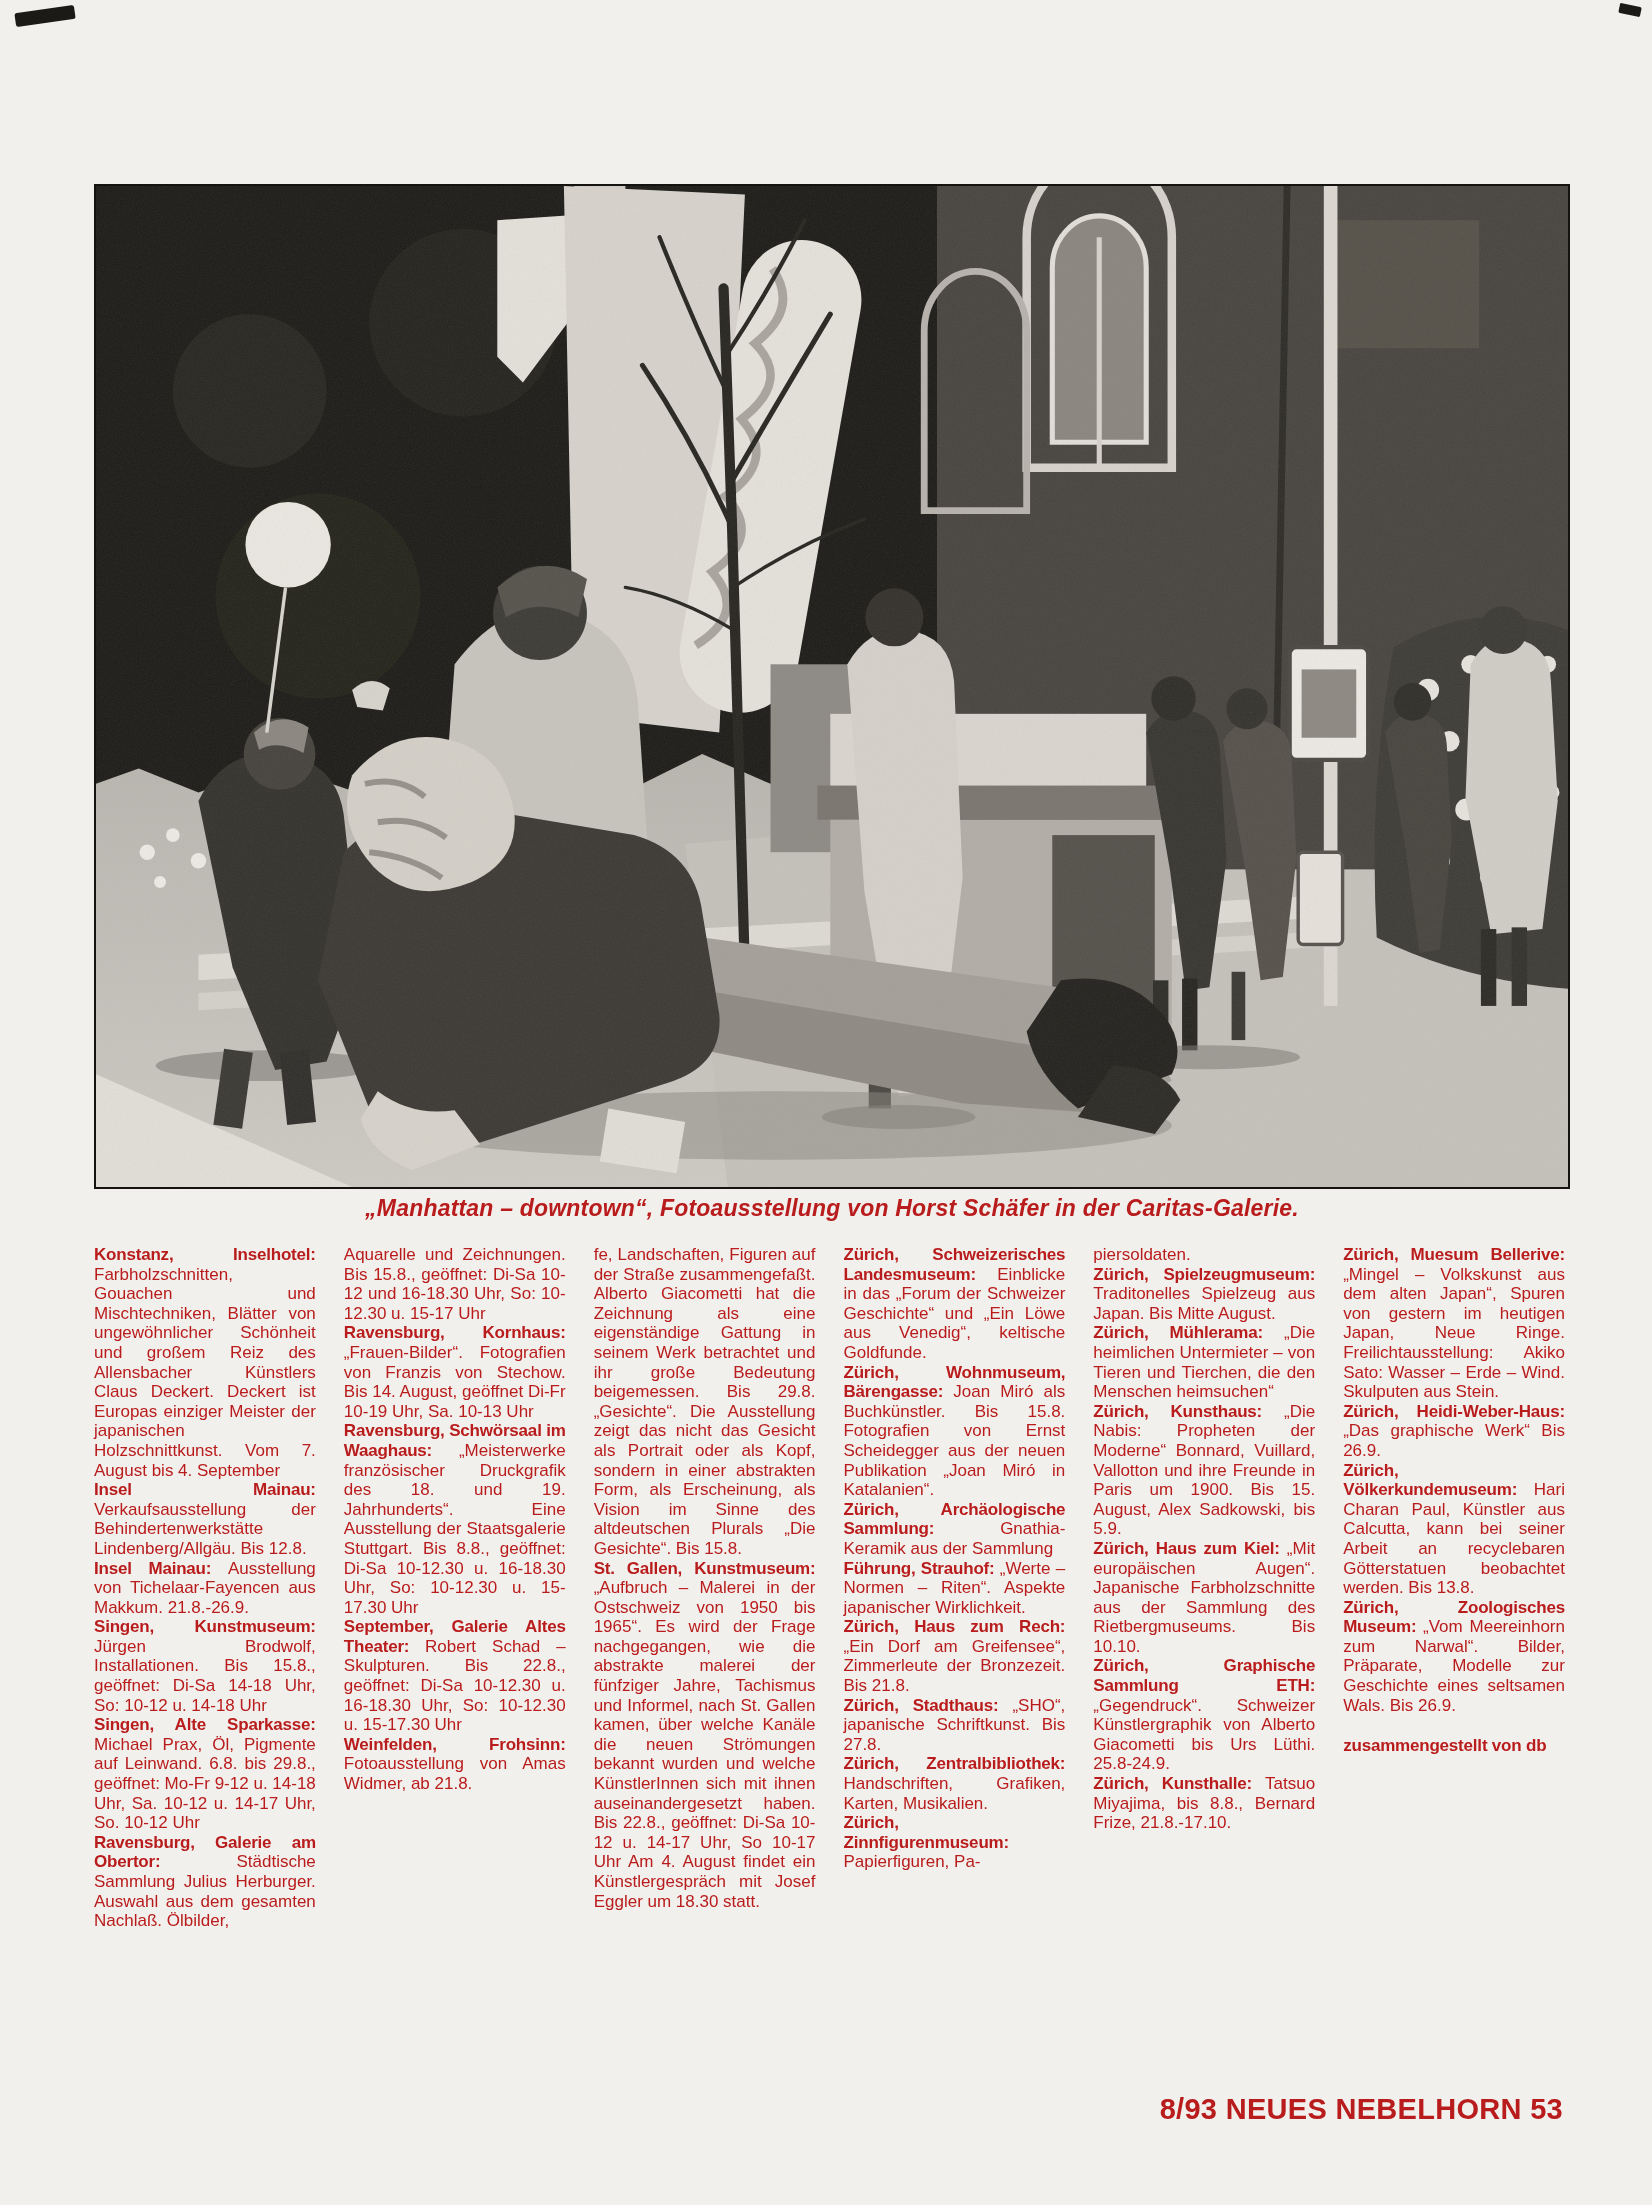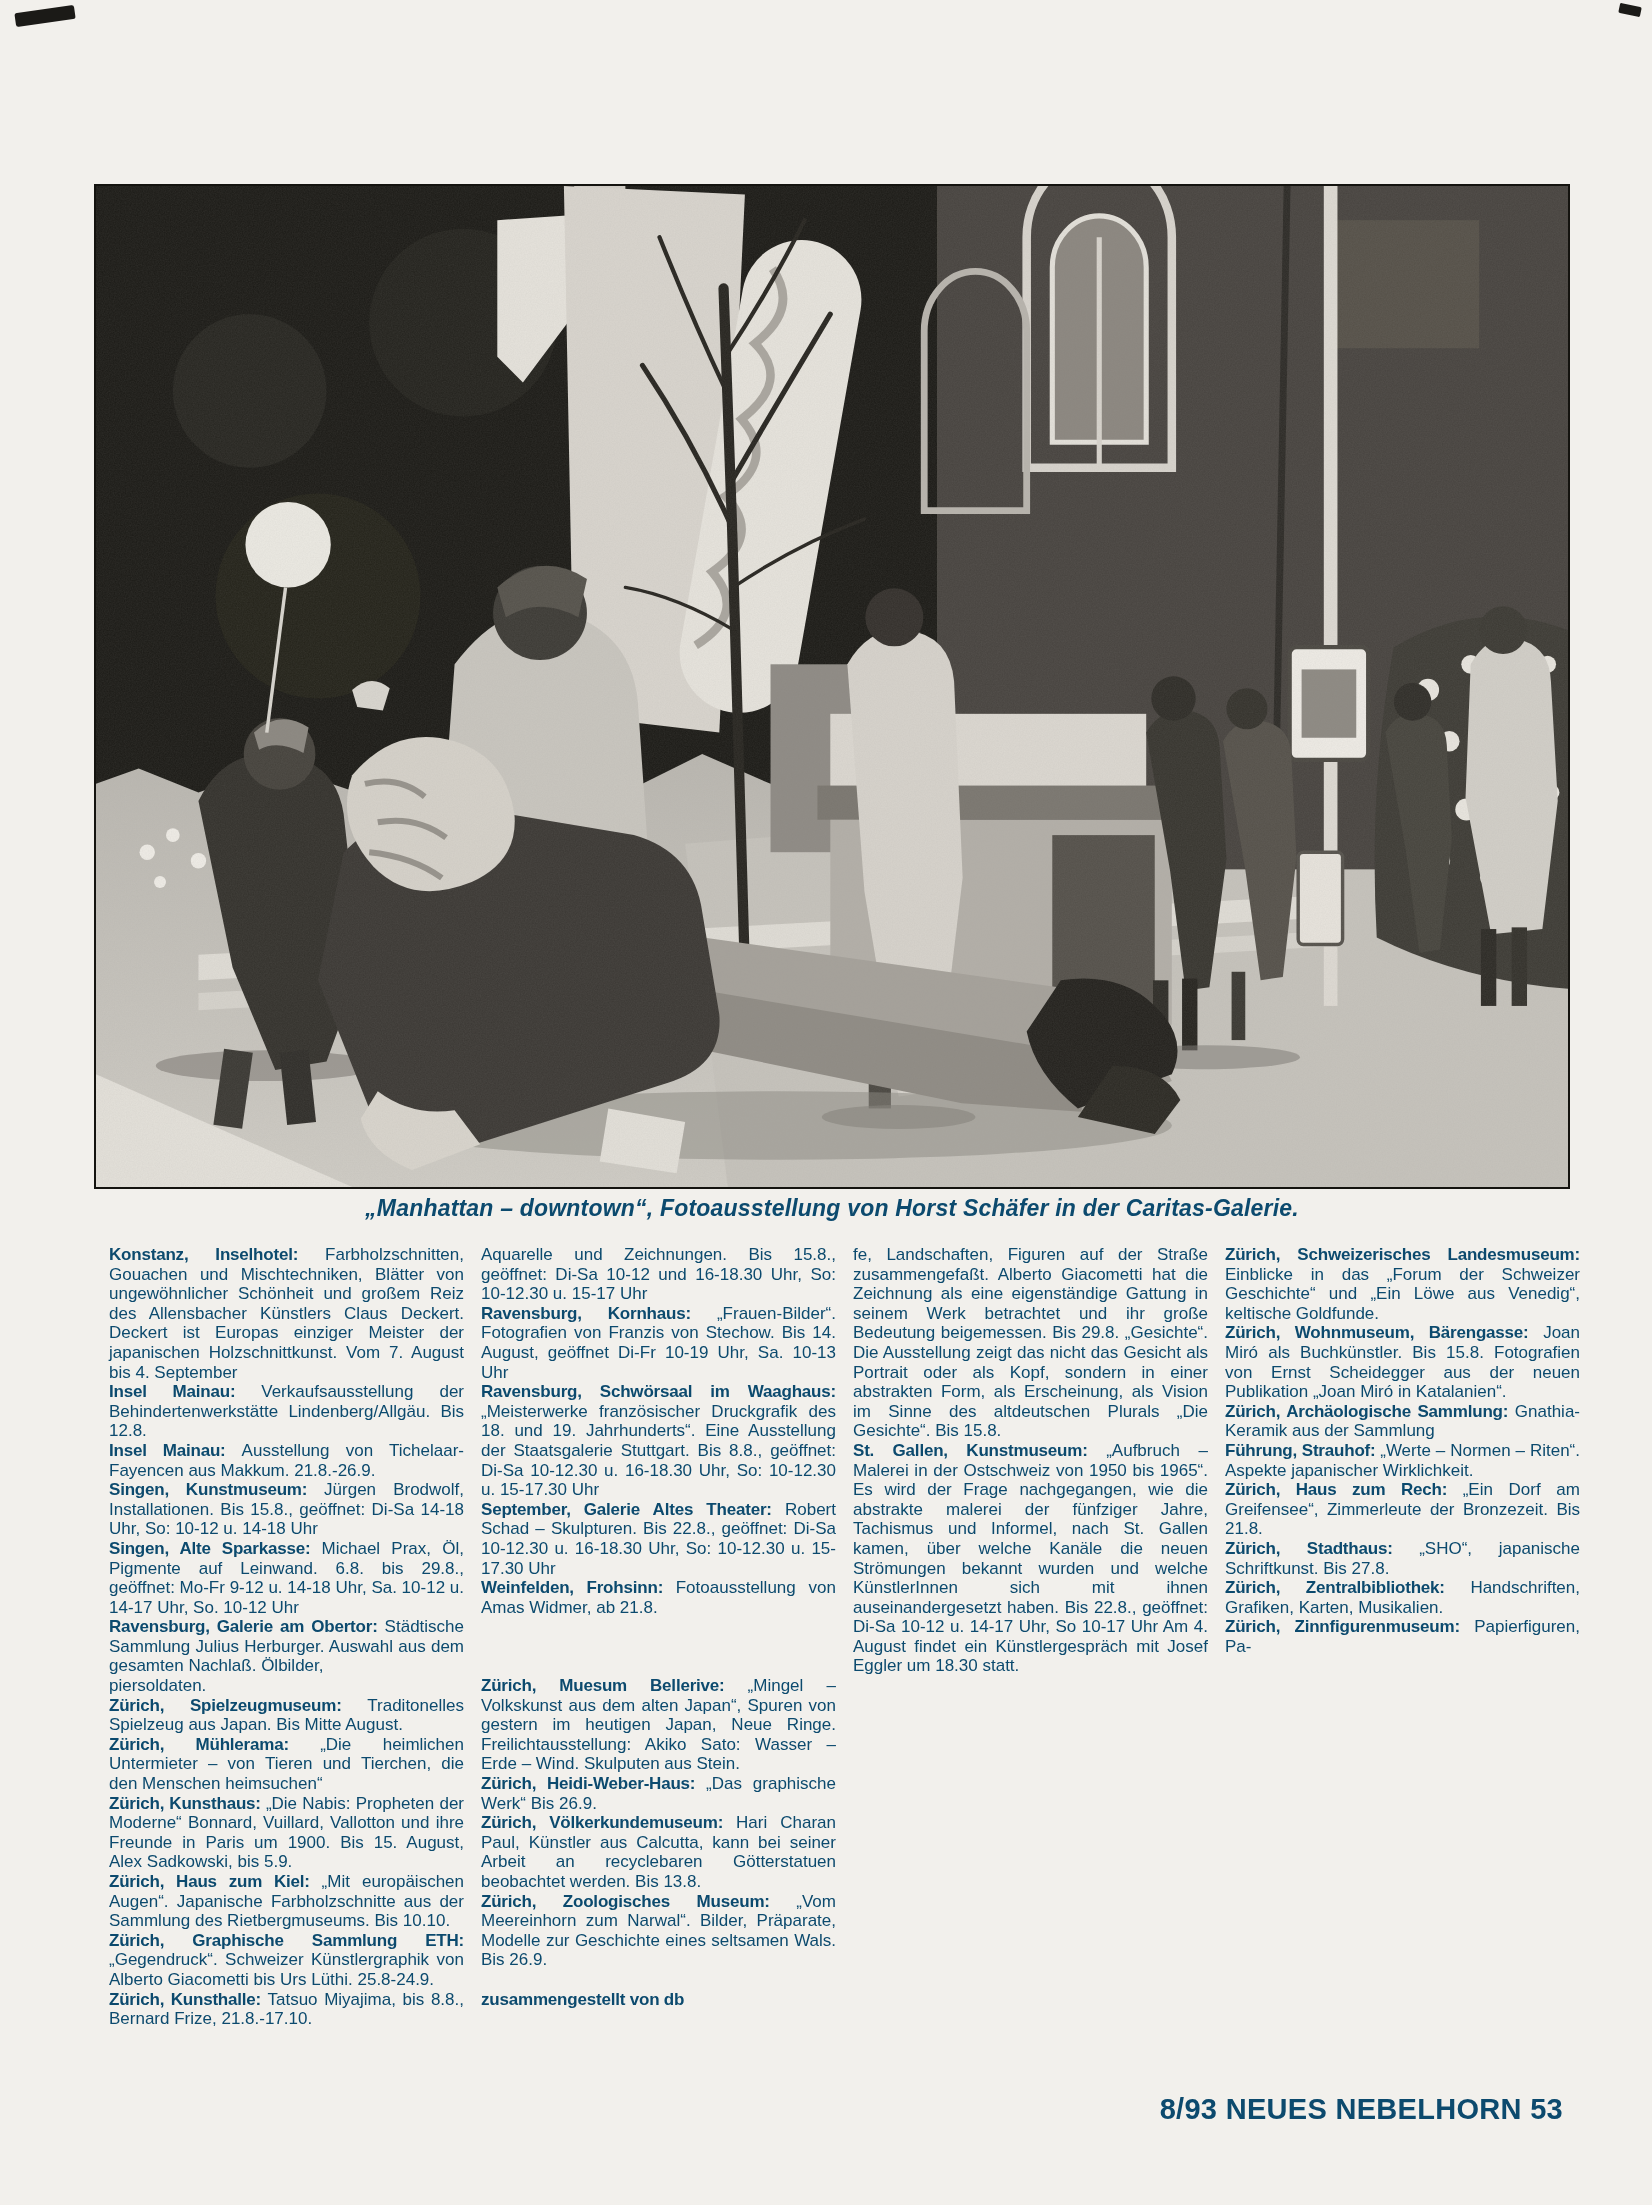--- a/index.html
+++ b/index.html
@@ -1,27 +1,27 @@
 <!DOCTYPE html>
 <html style="font-size:13.7px"><head>
 <meta charset="utf-8">
 <style>
   html,body{margin:0;padding:0;background:#dcdad6;}
   .page{position:relative;width:1653px;height:2205px;background:#f2f0ec;
-        font-family:"Liberation Sans",sans-serif;color:#0c4a6e;overflow:hidden;}
+        font-family:"Liberation Sans",sans-serif;color:#b91c1c;overflow:hidden;}
   .artifact{position:absolute;background:#1b1a17;}
   .a1{left:15.4px;top:8.5px;width:60px;height:13.7px;transform:rotate(-8deg);border-radius:2.6px;}
   .a2{left:1619px;top:5.1px;width:22px;height:10.2px;transform:rotate(12deg);border-radius:1.7px;}
   .photo-frame{position:absolute;left:96px;top:186px;width:1472px;height:1001px;margin:0;
                outline:2.6px solid #14130f;background:#b9b6b0;}
   .photo-frame svg{display:block;width:100%;height:100%;}
   .caption{position:absolute;left:96px;top:1195px;width:1472px;text-align:center;
            font-style:italic;font-weight:700;font-size:23px;letter-spacing:0.2px;}
   .columns{position:absolute;left:94px;top:1245px;width:1471px;display:grid;
-           grid-template-columns:repeat(4,1fr);column-gap:17px;margin-left:15px;}
+           grid-template-columns:repeat(6,1fr);column-gap:28px;}
   .col{font-size:17px;line-height:19.6px;text-align:justify;}
   .col p{margin:0;}
   .col strong{font-weight:700;letter-spacing:-0.2px;}
   .col p.gap{margin-top:20.5px;}
   .footer{position:absolute;top:2093px;right:90px;font-size:29px;font-weight:700;
           letter-spacing:0.3px;white-space:nowrap;}
 </style>
 </head>
 <body>
 

